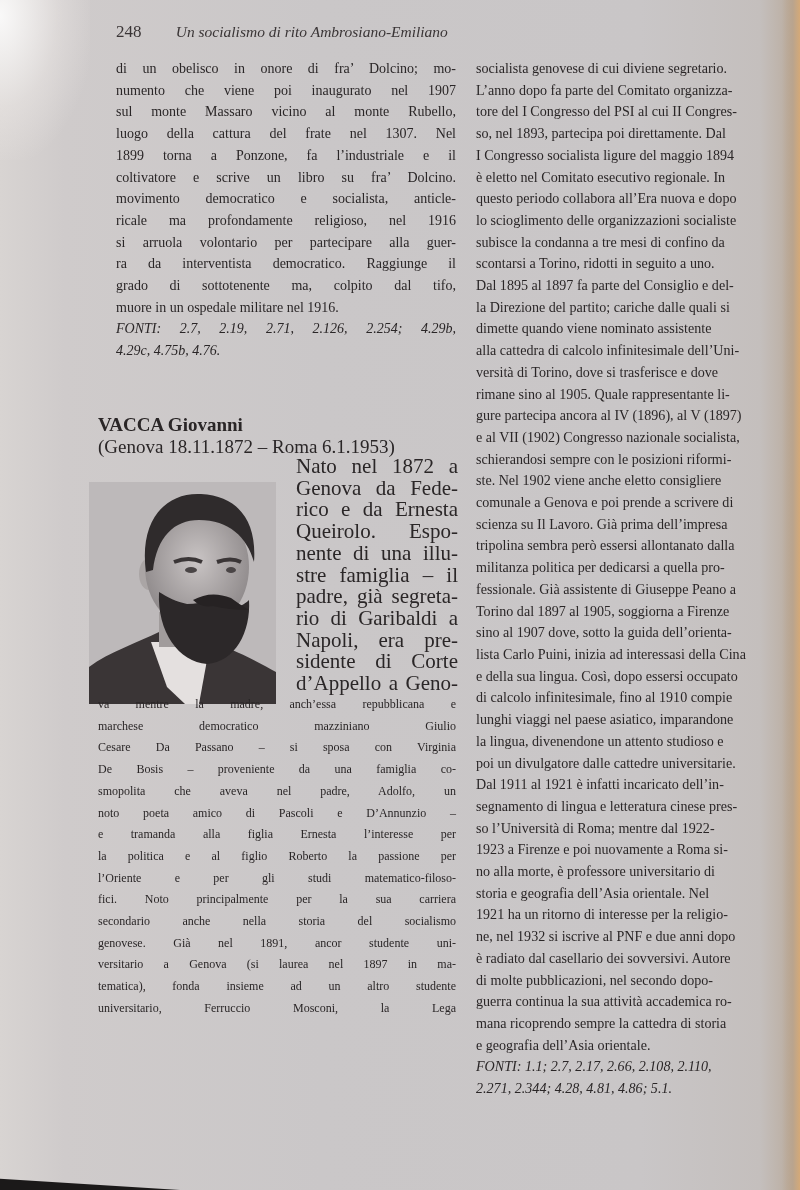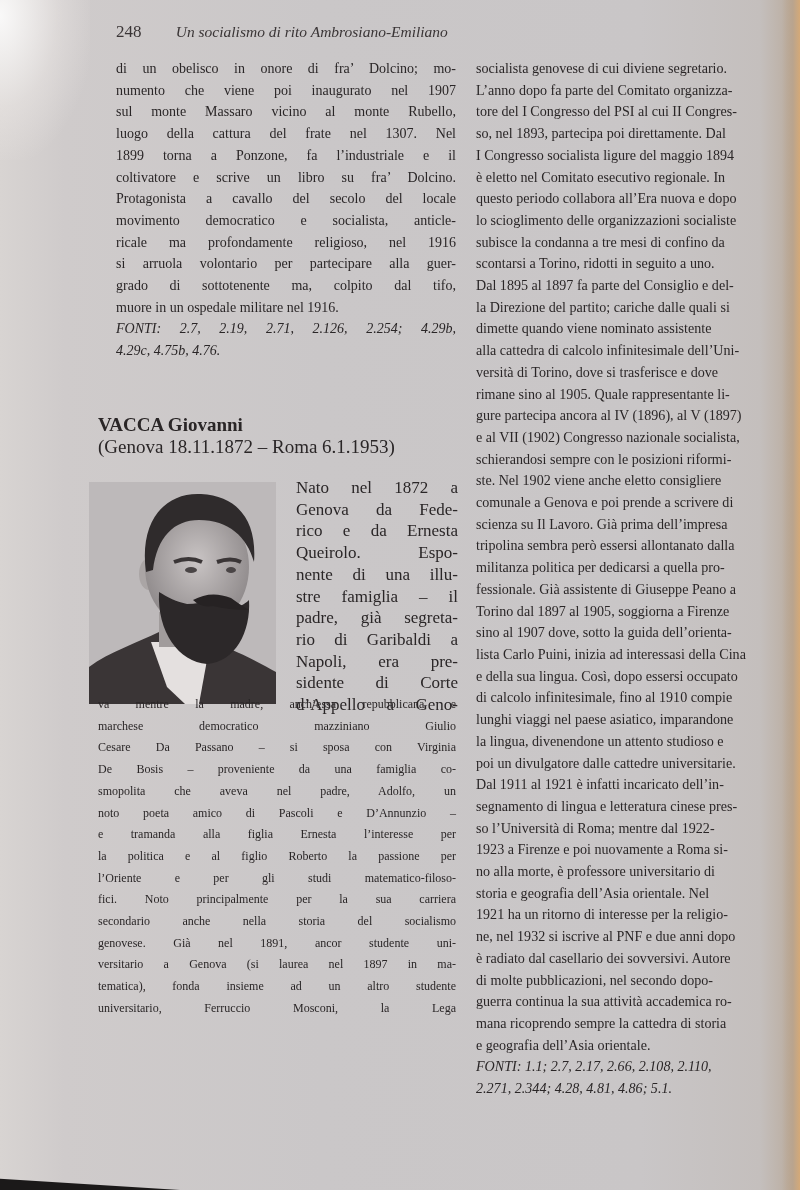--- a/index.html
+++ b/index.html
@@ -52,22 +52,22 @@
   .entry-dates {
     position: absolute; left: 98px; top: 436px;
     font-family: "Liberation Serif", serif; font-size: 19px;
   }
   .portrait {
     position: absolute; left: 89px; top: 482px; width: 187px; height: 222px;
     background: #b9b5b6;
     overflow: hidden;
   }
   .beside-photo {
-    position: absolute; left: 296px; top: 477px; width: 162px;
-    font-family: "Liberation Serif", serif; font-size: 17px; line-height: 21.7px;
+    position: absolute; left: 296px; top: 456px; width: 162px;
+    font-family: "Liberation Serif", serif; font-size: 21px; line-height: 21.7px;
   }
   .beside-photo .line { display: block; white-space: nowrap; text-align: justify; text-align-last: justify; width: 162px; }
   .below-photo {
     position: absolute; left: 98px; top: 694px; width: 358px;
     font-family: "Liberation Serif", serif; font-size: 12px; line-height: 21.7px;
   }
   .below-photo .line { display: block; white-space: nowrap; text-align: justify; text-align-last: justify; width: 358px; }
 </style>
 </head>
 <body>
@@ -81,24 +81,24 @@
   <span class="running-title">Un socialismo di rito Ambrosiano-Emiliano</span>
 </div>
 
 <div class="col col-left">
   <span class="line">di un obelisco in onore di fra’ Dolcino; mo-</span>
   <span class="line">numento che viene poi inaugurato nel 1907</span>
   <span class="line">sul monte Massaro vicino al monte Rubello,</span>
   <span class="line">luogo della cattura del frate nel 1307. Nel</span>
   <span class="line">1899 torna a Ponzone, fa l’industriale e il</span>
   <span class="line">coltivatore e scrive un libro su fra’ Dolcino.</span>
-  <span class="line">Protagonista a cavallo del secolo del locale</span>
   <span class="line">movimento democratico e socialista, anticle-</span>
   <span class="line">ricale ma profondamente religioso, nel 1916</span>
   <span class="line">si arruola volontario per partecipare alla guer-</span>
+  <span class="line">ra da interventista democratico. Raggiunge il</span>
   <span class="line">grado di sottotenente ma, colpito dal tifo,</span>
   <span class="line last">muore in un ospedale militare nel 1916.</span>
   <span class="line fonti">FONTI: 2.7, 2.19, 2.71, 2.126, 2.254; 4.29b,</span>
   <span class="line fonti last">4.29c, 4.75b, 4.76.</span>
 </div>
 
 <div class="entry-name">VACCA Giovanni</div>
 <div class="entry-dates">(Genova 18.11.1872 – Roma 6.1.1953)</div>
 
 <div class="portrait" title="Portrait photograph of Giovanni Vacca">

